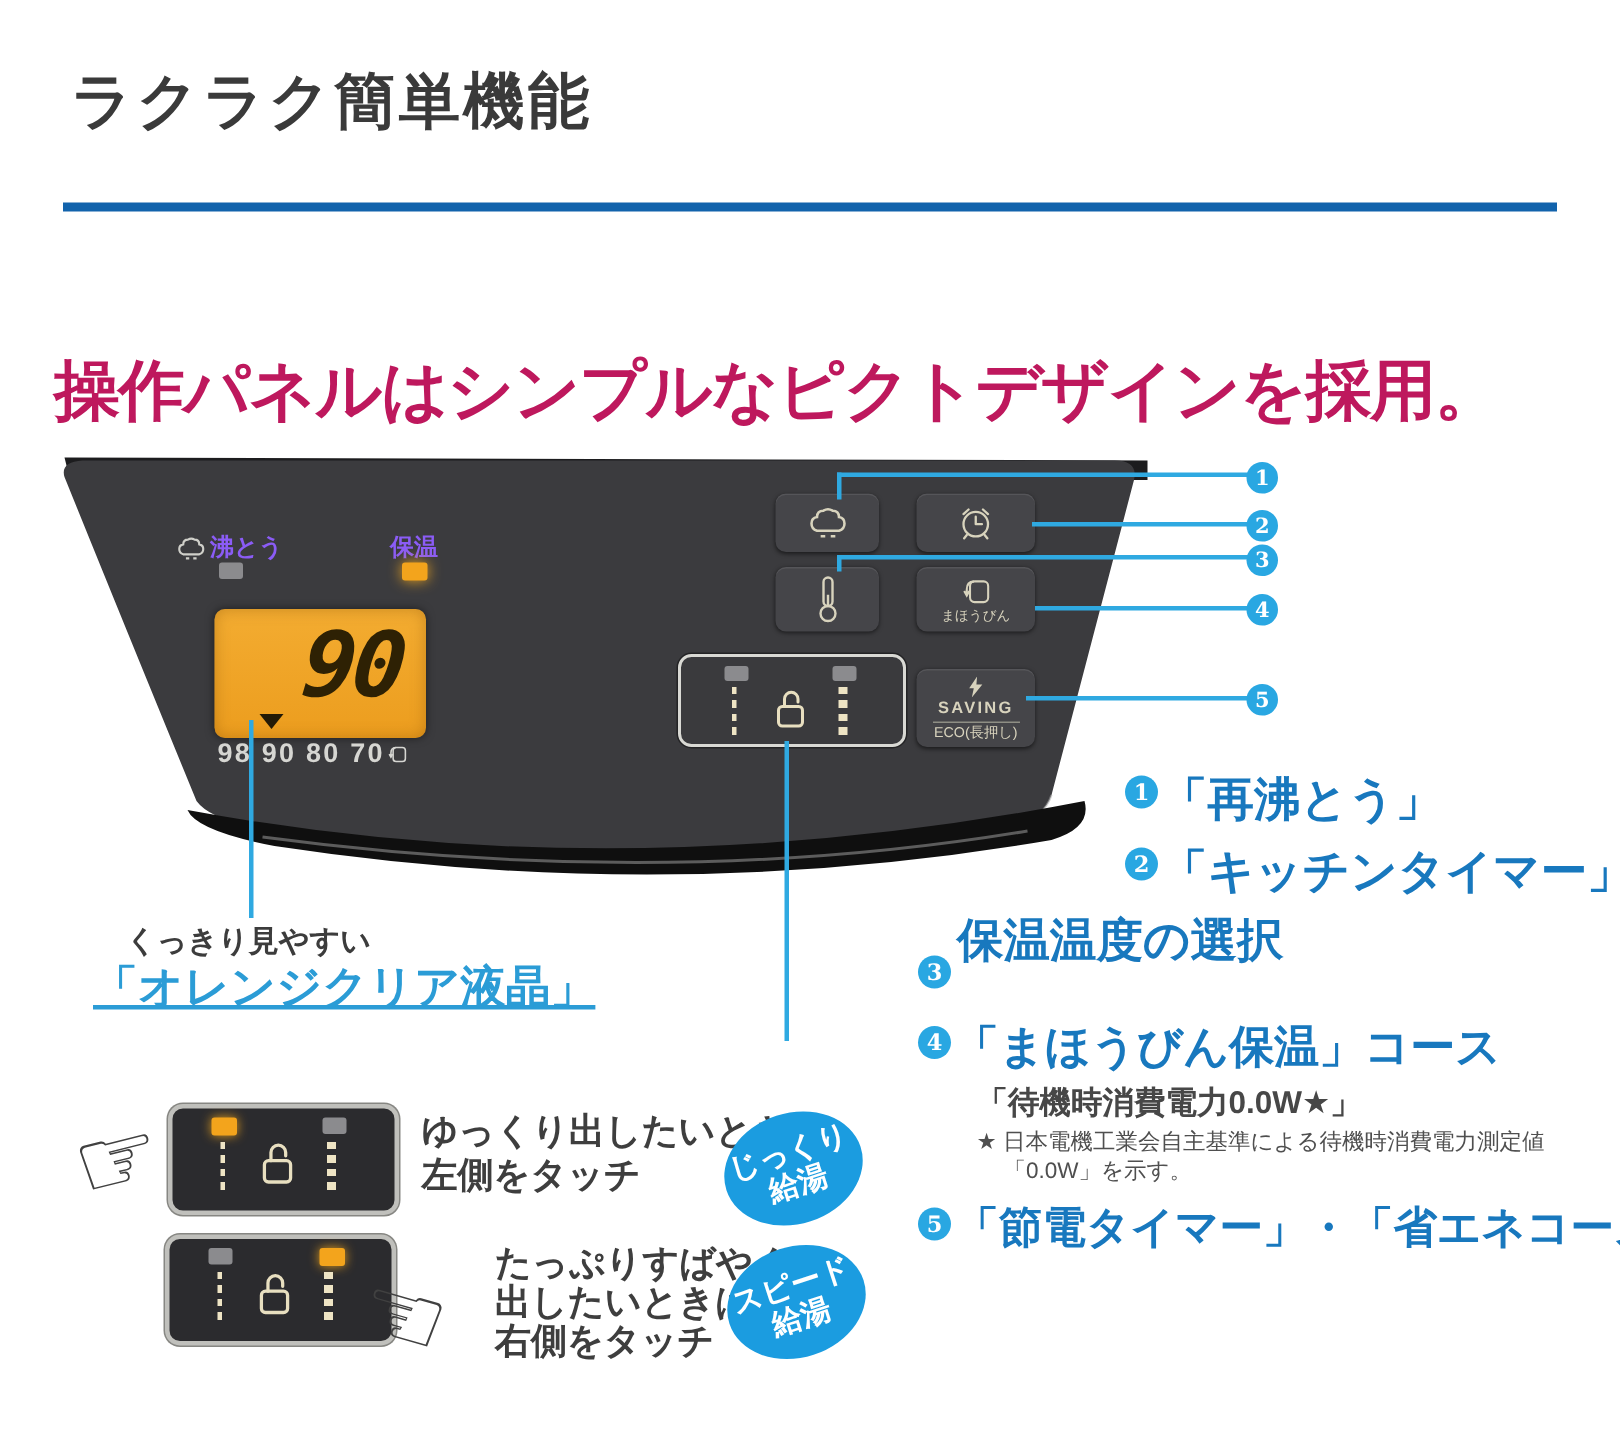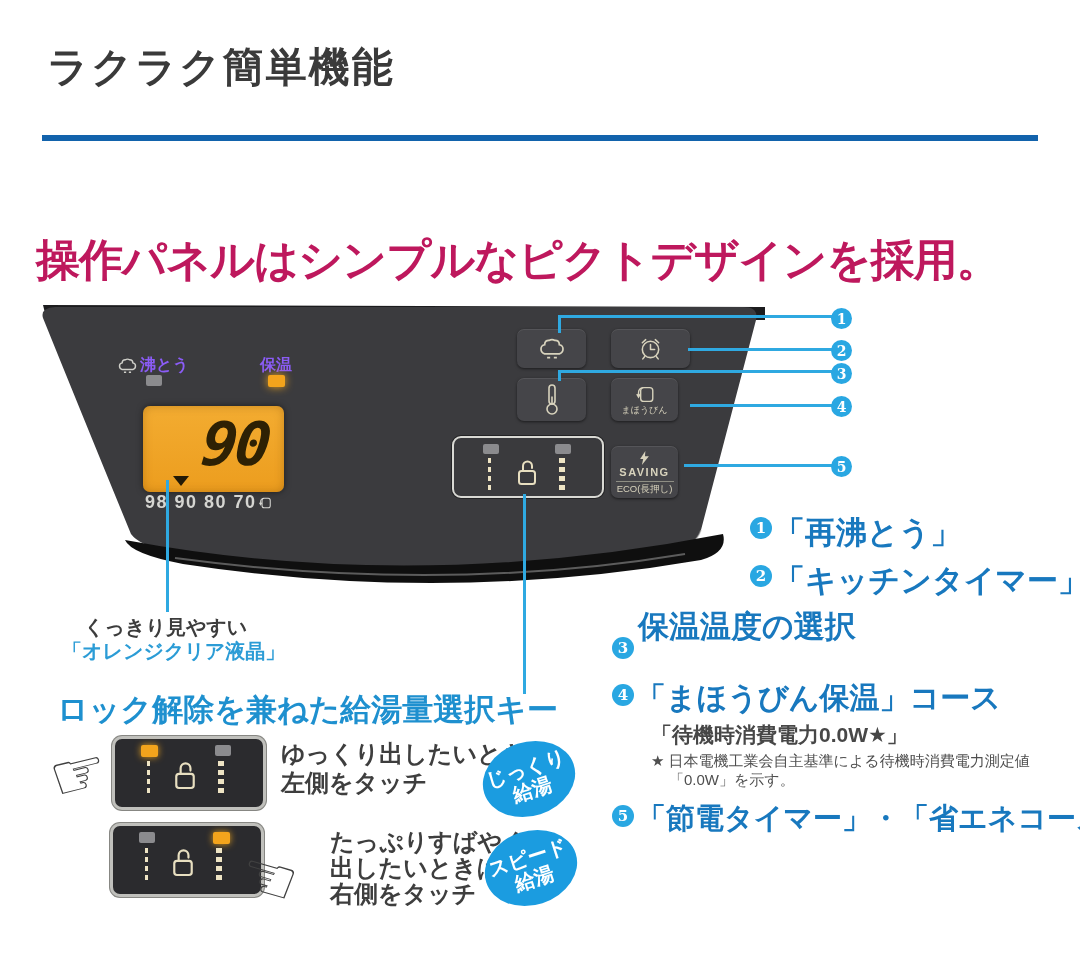--- a/index.html
+++ b/index.html
@@ -29,21 +29,21 @@
   .lockpanel{border:2px solid #d9d9d4;border-radius:9px;background:#3a3a3d;
              box-shadow:0 0 0 1px rgba(0,0,0,.4);}
   .dashline{background:repeating-linear-gradient(to bottom,#eee4c4 0 5px,transparent 5px 9px);}
   
   .lead{background:#2fa9e1;z-index:6;}
   .numc{width:21px;height:21px;border-radius:50%;background:#29a7e2;color:#fff;z-index:7;
         font-family:"DejaVu Serif","Liberation Serif",serif;font-weight:bold;font-size:14px;
         display:flex;align-items:center;justify-content:center;}
   
   .cap-lead{font-size:20px;font-weight:600;color:#3c3c3c;}
-  .cap-blue-a{font-size:20px;font-weight:bold;color:#2b9cd6;white-space:nowrap;}
+  .cap-blue-a{font-size:30px;font-weight:bold;color:#2b9cd6;white-space:nowrap;text-decoration:underline;}
   .cap-blue-b{font-size:31px;font-weight:bold;color:#1e90cf;white-space:nowrap;}
   
   .mini{width:148px;height:68px;background:#2b2b2e;border:3px solid #c0c0bc;border-radius:10px;
         box-shadow:0 0 0 1px #878783;}
   .hand{font-family:"DejaVu Sans",sans-serif;font-size:64px;color:#414141;line-height:1;z-index:5;}
   .touch-note{font-size:24px;font-weight:700;color:#3e3e3e;white-space:nowrap;}
   .badge{width:94px;height:74px;border-radius:50%;background:#1b9ce0;color:#fff;z-index:5;
          display:flex;flex-direction:column;align-items:center;justify-content:center;
          transform:rotate(-18deg);font-weight:800;font-size:20px;line-height:1.1;}
   
@@ -114,28 +114,28 @@
       <path d="M4.5,7 L8,3.8 M21.5,7 L18,3.8 M6.8,21.5 L5,23.8 M19.2,21.5 L21,23.8" stroke="#d8d3bd" stroke-width="1.6" stroke-linecap="round"></path>
     </svg>
   </div>
   <div class="abs pbtn" style="left:517px;top:378px;width:69px;height:43px;z-index:2;">
     <svg width="14" height="33" viewBox="0 0 14 32">
       <rect x="4" y="1.5" width="6" height="19" rx="3" fill="none" stroke="#d8d3bd" stroke-width="1.6"></rect>
       <circle cx="7" cy="25.5" r="5" fill="none" stroke="#d8d3bd" stroke-width="1.6"></circle>
       <line x1="7" y1="13" x2="7" y2="21" stroke="#d8d3bd" stroke-width="1.6"></line>
     </svg>
   </div>
-  <div class="abs pbtn" style="left:611px;top:378px;width:67px;height:43px;z-index:2;text-align:right;">
+  <div class="abs pbtn" style="left:611px;top:378px;width:79px;height:43px;z-index:2;text-align:right;">
     <svg width="22" height="19" viewBox="0 0 24 22">
       <rect x="7" y="3" width="14" height="16" rx="3.5" fill="none" stroke="#d8d3bd" stroke-width="1.6"></rect>
       <path d="M10,3 Q4.5,3.5 4.5,9 L4.5,13 M2.5,10.5 L4.5,14 L6.5,10.5" fill="none" stroke="#d8d3bd" stroke-width="1.6"></path>
     </svg>
     <div class="blabel">まほうびん</div>
   </div>
-  <div class="abs pbtn" style="left:611px;top:446px;width:67px;height:52px;z-index:2;">
+  <div class="abs pbtn" style="left:611px;top:446px;width:79px;height:52px;z-index:2;">
     <svg width="11" height="14" viewBox="0 0 12 16">
       <path d="M7,0 L1,9 L4.5,9 L3,16 L11,6 L6.5,6 Z" fill="#d8d3bd"></path>
     </svg>
     <div class="saving-word">SAVING</div>
     <div class="saving-div"></div>
     <div class="eco-word">ECO(長押し)</div>
   </div>
 
   <div class="abs lockpanel" style="left:452px;top:436px;width:148px;height:58px;z-index:2;">
     <div class="abs ind-sq" style="left:29px;top:6px;width:16px;height:10px;background:#8b8b8e;"></div>
@@ -159,21 +159,20 @@
   <div class="abs lead" style="left:523px;top:494px;width:3px;height:200px;"></div>
 
   <div class="abs numc" style="left:831px;top:308px;">1</div>
   <div class="abs numc" style="left:831px;top:340px;">2</div>
   <div class="abs numc" style="left:831px;top:363px;">3</div>
   <div class="abs numc" style="left:831px;top:396px;">4</div>
   <div class="abs numc" style="left:831px;top:456px;">5</div>
 
   <div class="abs cap-lead" style="left:84px;top:614px;z-index:7;">くっきり見やすい</div>
   <div class="abs cap-blue-a" style="left:62px;top:638px;z-index:7;">「オレンジクリア液晶」</div>
-  <div class="abs cap-blue-b" style="left:57px;top:689px;z-index:7;">ロック解除を兼ねた給湯量選択キー</div>
 
   <div class="abs mini" style="left:112px;top:736px;z-index:4;">
     <div class="abs ind-sq" style="left:26px;top:6px;width:17px;height:12px;background:#f3a41c;box-shadow:0 0 7px rgba(246,170,28,.9);"></div>
     <div class="abs ind-sq" style="left:100px;top:6px;width:16px;height:11px;background:#8b8b8e;"></div>
     <div class="abs dashline" style="left:32px;top:22px;width:3px;height:36px;"></div>
     <div class="abs dashline" style="left:103px;top:22px;width:6px;height:36px;"></div>
     <svg class="abs" style="left:58px;top:20px;" width="24" height="34" viewBox="0 0 22 30">
       <rect x="3" y="13" width="16" height="13" rx="2.5" fill="none" stroke="#e8dfc0" stroke-width="2"></rect>
       <path d="M7,13 V8 a4.5,4.5 0 0 1 9,0 v2" fill="none" stroke="#e8dfc0" stroke-width="2" stroke-linecap="round"></path>
     </svg>

